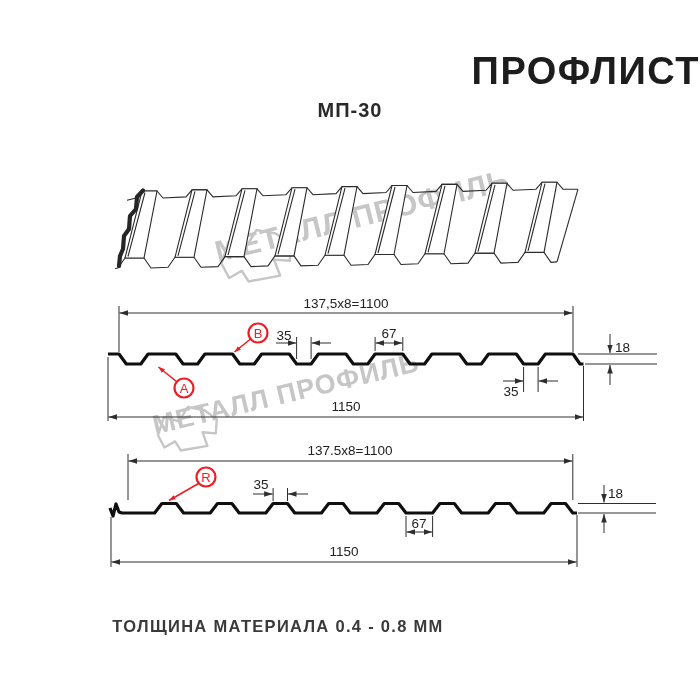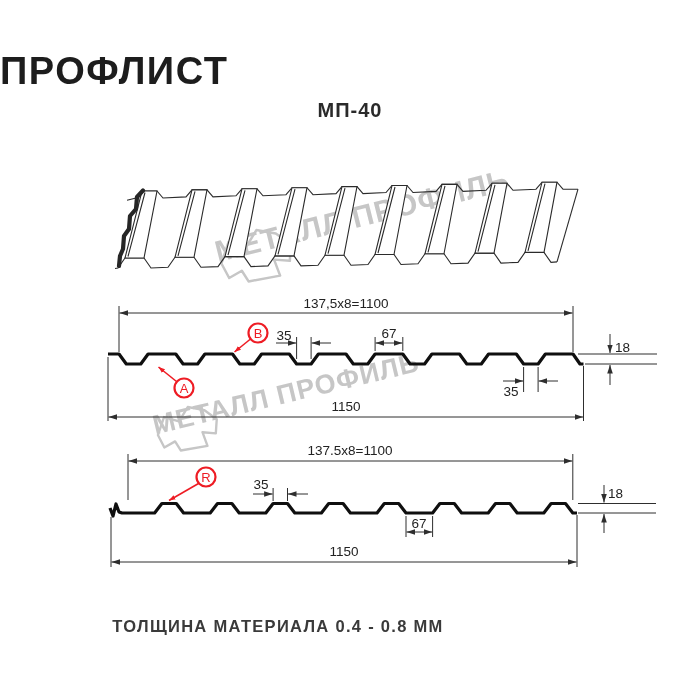--- a/index.html
+++ b/index.html
@@ -1,19 +1,19 @@
 <!DOCTYPE html>
 <html><head>
 <meta charset="utf-8">
 <style>
   html,body{margin:0;padding:0;background:#ffffff;}
   body{width:700px;height:700px;overflow:hidden;position:relative;
        font-family:"Liberation Sans","DejaVu Sans",sans-serif;}
   .stage{position:absolute;inset:0;background:#fff;}
-  .title{position:absolute;top:50px;left:0;width:700px;text-align:left;
+  .title{position:absolute;top:50px;left:0;width:700px;text-align:right;
          font-size:38px;font-weight:800;letter-spacing:1.5px;color:#1d1d1d;}
   .subtitle{position:absolute;top:99px;left:0;width:700px;text-align:center;
          font-size:20px;font-weight:700;letter-spacing:1px;color:#2a2a2a;}
   .caption{position:absolute;top:617px;left:0;width:556px;text-align:center;
          font-size:16.5px;font-weight:700;letter-spacing:1.3px;color:#3a3a3a;}
   .wm{position:absolute;display:flex;align-items:flex-end;gap:8px;
       transform-origin:left top;pointer-events:none;}
   .wm .wmtext{font-weight:700;color:#c6c6c6;white-space:nowrap;line-height:1;
       letter-spacing:1px;}
   .wm1{left:212px;top:238px;transform:rotate(-14deg);}
@@ -24,21 +24,21 @@
   text{font-family:"Liberation Sans","DejaVu Sans",sans-serif;}
   .dimtxt{font-size:13.5px;fill:#222;}
   .redtxt{font-size:13px;fill:#ee1c24;}
 </style>
 </head>
 <body>
 
 <div class="stage">
 
   <div class="title">ПРОФЛИСТ</div>
-  <div class="subtitle">МП-40</div>
+  <div class="subtitle">МП-30</div>
 
   <div class="wm wm1">
     <svg width="78" height="58" viewBox="0 0 78 58">
       <polygon points="3,27 15,8 31,17 45,3 63,11 75,25 70,41 55,36 57,53 25,51 21,39 7,43" fill="none" stroke="#c6c6c6" stroke-width="2.5" stroke-linejoin="round"></polygon>
     </svg>
     <span class="wmtext">МЕТАЛЛ ПРОФИЛЬ</span>
   </div>
 
   <div class="wm wm2">
     <svg width="66" height="50" viewBox="0 0 78 58">

